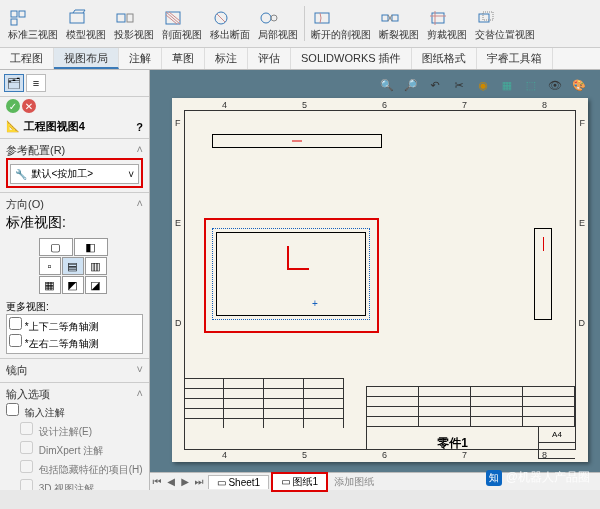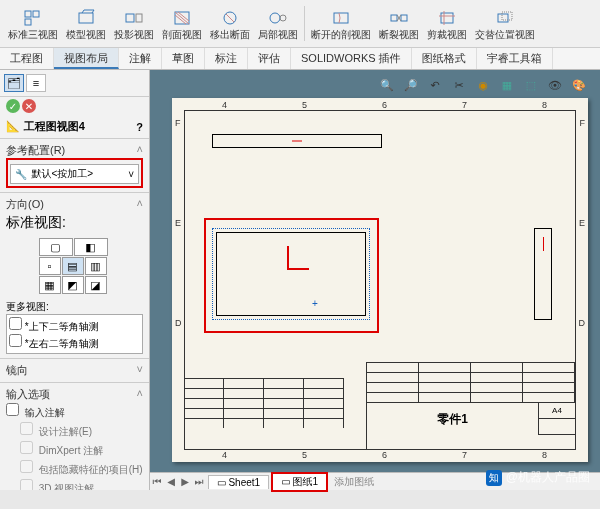--- a/index.html
+++ b/index.html
@@ -1,19 +1,19 @@
 <!DOCTYPE html>
 <html><head>
 <meta charset="utf-8">
 <style>
   * { box-sizing: border-box; margin: 0; padding: 0; font-family: "Microsoft YaHei", Arial, sans-serif; }
   body { width: 600px; height: 509px; background: #e8e8e8; overflow: hidden; font-size: 11px; }
   
   .ribbon { display: flex; background: #f0f0f0; border-bottom: 1px solid #ccc; height: 48px; padding: 2px 4px; }
-  .ribbon-item { display: flex; flex-direction: column; align-items: center; justify-content: center; padding: 2px 4px; gap: 2px; cursor: pointer; }
+  .ribbon-item { display: flex; flex-direction: column; align-items: flex-start; justify-content: center; padding: 2px 4px; gap: 2px; cursor: pointer; }
   .ribbon-item .ico { width: 22px; height: 20px; display: flex; align-items: center; justify-content: center; }
   .ribbon-item .lbl { font-size: 10px; color: #333; text-align: center; line-height: 10px; }
   .ribbon-sep { width: 1px; background: #ccc; margin: 4px 2px; }
   
   .tabs { display: flex; background: #f5f5f5; border-bottom: 1px solid #bbb; height: 22px; font-size: 11px; }
   .tab { padding: 3px 10px; cursor: pointer; color: #333; border-right: 1px solid #ddd; }
   .tab.active { background: #e0e8ef; border-bottom: 2px solid #3a7ab8; }
   
   .body { display: flex; height: 420px; }
   .left-panel { width: 150px; background: #f2f2f2; border-right: 1px solid #bbb; display: flex; flex-direction: column; overflow: hidden; }
@@ -58,21 +58,21 @@
   .red-frame { position: absolute; top: 120px; left: 32px; width: 175px; height: 115px; border: 2px solid #d00; }
   .dashed-box { position: absolute; top: 130px; left: 40px; width: 158px; height: 92px; border: 1px dotted #1560bd; }
   .solid-box { position: absolute; top: 134px; left: 44px; width: 150px; height: 84px; border: 1px solid #000; }
   .origin-mark { position: absolute; top: 170px; left: 115px; }
   .origin-mark .ax { position: absolute; width: 22px; height: 2px; background: #d00; }
   .origin-mark .ax.v { width: 2px; height: 22px; top:-22px; }
   .plus { position:absolute; top: 200px; left: 140px; color:#1560bd; font-size:10px;}
   .rect-right { position: absolute; top: 130px; right: 36px; width: 18px; height: 92px; border: 1px solid #000; }
   .rect-right::before{content:""; position:absolute;left:50%;top:8px;width:1px;height:14px;background:#d00;}
   
-  .titleblock { position: absolute; right: 12px; bottom: 12px; width: 210px; height: 88px; border: 1px solid #333; background: transparent; font-size: 8px; }
+  .titleblock { position: absolute; right: 12px; bottom: 12px; width: 210px; height: 64px; border: 1px solid #333; background: transparent; font-size: 8px; }
   .titleblock .row { display:flex; height: 10px; border-bottom: 1px solid #333;}
   .titleblock .cell { border-right: 1px solid #333; flex:1; padding: 0 2px; min-width: 0; font-size: 7px; color:#444; }
   .tb-bottom { display:flex; height:32px;}
   .tb-partname { flex:1; display:flex;align-items:center;justify-content:center;font-size:12px;font-weight:bold;border-right:1px solid #333; }
   .tb-fmt { width:36px; display:flex;flex-direction:column;}
   .tb-fmt div{flex:1;border-bottom:1px solid #333;display:flex;align-items:center;justify-content:center;font-size:8px;}
   
   .left-tb { position:absolute; left:12px; bottom:12px; width:160px; height:72px; }
   .left-tb .lr { height:10px; border-top:1px solid #333; display:flex;}
   .left-tb .lr span{ border-right:1px solid #333; flex:1; }

